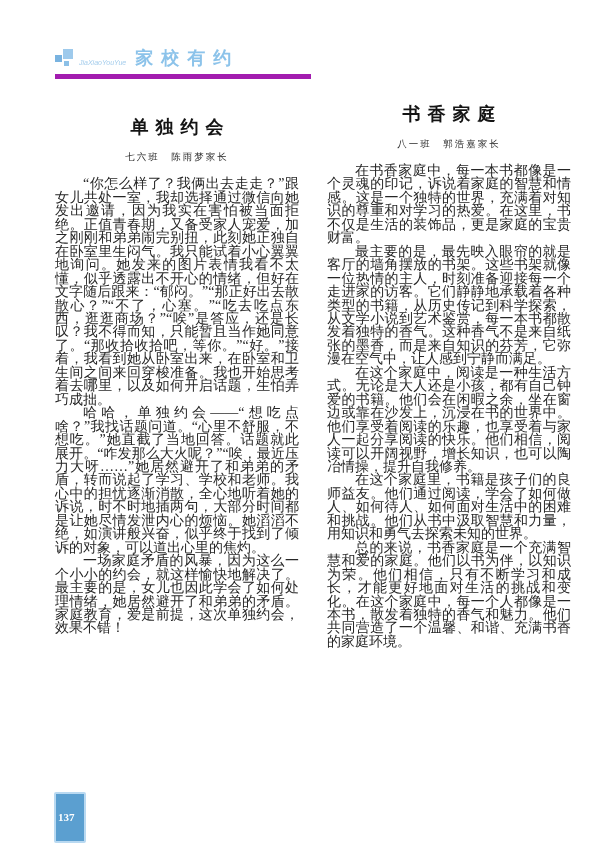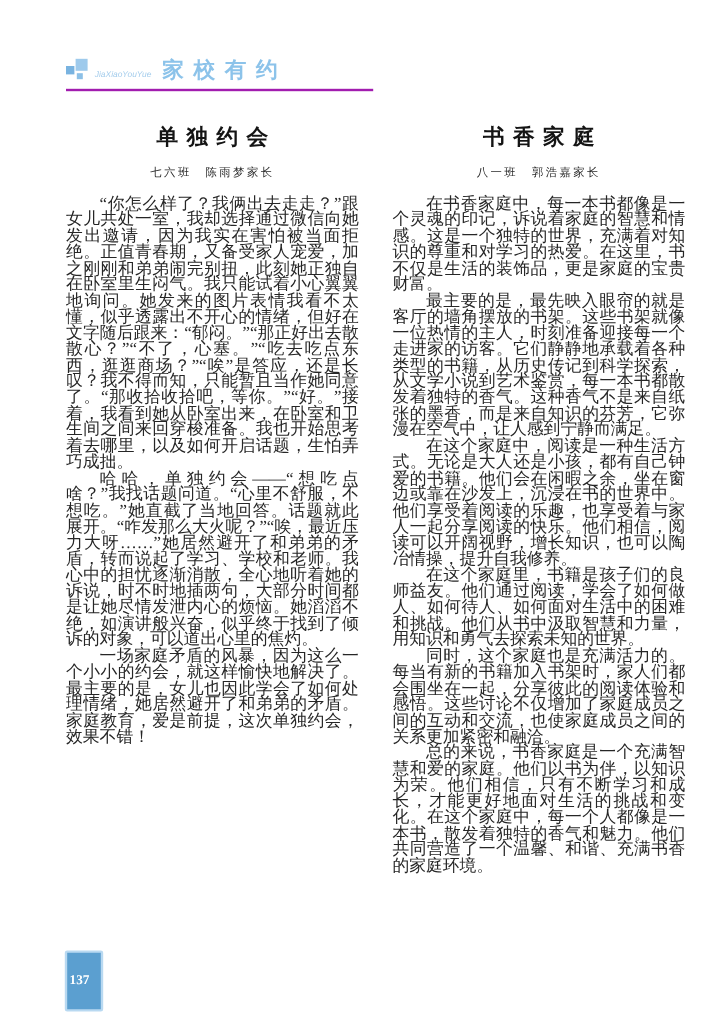--- a/index.html
+++ b/index.html
@@ -8,21 +8,21 @@
     width:600px;height:849px;
     margin:0 auto;
     background:#ffffff;
     font-family:"Liberation Serif", serif;
     overflow:hidden;
     box-sizing:border-box;
   }
   
   .page-header{
     position:absolute;left:55px;top:48px;width:256px;
-    border-bottom:2px solid #a21caf;
+    border-bottom:5px solid #a21caf;
     padding-bottom:7px;
     display:flex;align-items:flex-end;gap:5px;
   }
   .squares-icon{position:relative;width:19px;height:19px;flex:0 0 auto;}
   .squares-icon i{position:absolute;display:block;}
   .squares-icon .sq-big{left:8px;top:1px;width:10px;height:10px;background:#9ecaec;}
   .squares-icon .sq-mid{left:0px;top:7px;width:7px;height:7px;background:#79b3e0;}
   .squares-icon .sq-small{left:9px;top:13px;width:5px;height:5px;background:#8cc0e7;}
   .brand-en{
     font-family:"Liberation Sans", sans-serif;
@@ -31,21 +31,21 @@
   }
   .brand-cn{
     font-family:"Liberation Sans", sans-serif;
     font-size:18px;font-weight:bold;color:#8cc3ea;
     letter-spacing:8px;line-height:1;white-space:nowrap;
     margin-left:4px;
   }
   
   .columns{
     position:absolute;left:55px;top:92px;width:516px;
-    display:flex;gap:28px;
+    display:flex;gap:28px;align-items:center;
   }
   .col{flex:1 1 0;min-width:0;}
   .article-title{
     margin:10px 0 0 0;
     text-align:center;
     font-size:18px;font-weight:bold;color:#141414;
     letter-spacing:7px;text-indent:7px;
   }
   .byline{
     margin:12px 0 13px 0;
@@ -98,21 +98,20 @@
       <p>一场家庭矛盾的风暴，因为这么一个小小的约会，就这样愉快地解决了。最主要的是，女儿也因此学会了如何处理情绪，她居然避开了和弟弟的矛盾。家庭教育，爱是前提，这次单独约会，效果不错！</p>
     </article>
 
     <article class="col">
       <h1 class="article-title">书香家庭</h1>
       <div class="byline">八一班　郭浩嘉家长</div>
       <p>在书香家庭中，每一本书都像是一个灵魂的印记，诉说着家庭的智慧和情感。这是一个独特的世界，充满着对知识的尊重和对学习的热爱。在这里，书不仅是生活的装饰品，更是家庭的宝贵财富。</p>
       <p>最主要的是，最先映入眼帘的就是客厅的墙角摆放的书架。这些书架就像一位热情的主人，时刻准备迎接每一个走进家的访客。它们静静地承载着各种类型的书籍，从历史传记到科学探索，从文学小说到艺术鉴赏，每一本书都散发着独特的香气。这种香气不是来自纸张的墨香，而是来自知识的芬芳，它弥漫在空气中，让人感到宁静而满足。</p>
       <p>在这个家庭中，阅读是一种生活方式。无论是大人还是小孩，都有自己钟爱的书籍。他们会在闲暇之余，坐在窗边或靠在沙发上，沉浸在书的世界中。他们享受着阅读的乐趣，也享受着与家人一起分享阅读的快乐。他们相信，阅读可以开阔视野，增长知识，也可以陶冶情操，提升自我修养。</p>
       <p>在这个家庭里，书籍是孩子们的良师益友。他们通过阅读，学会了如何做人、如何待人、如何面对生活中的困难和挑战。他们从书中汲取智慧和力量，用知识和勇气去探索未知的世界。</p>
-      <p>同时，这个家庭也是充满活力的。每当有新的书籍加入书架时，家人们都会围坐在一起，分享彼此的阅读体验和感悟。这些讨论不仅增加了家庭成员之间的互动和交流，也使家庭成员之间的关系更加紧密和融洽。</p>
       <p>总的来说，书香家庭是一个充满智慧和爱的家庭。他们以书为伴，以知识为荣。他们相信，只有不断学习和成长，才能更好地面对生活的挑战和变化。在这个家庭中，每一个人都像是一本书，散发着独特的香气和魅力。他们共同营造了一个温馨、和谐、充满书香的家庭环境。</p>
     </article>
 
   </main>
 
   <div class="page-number">137</div>
 
 </div>
 
 </body></html>

